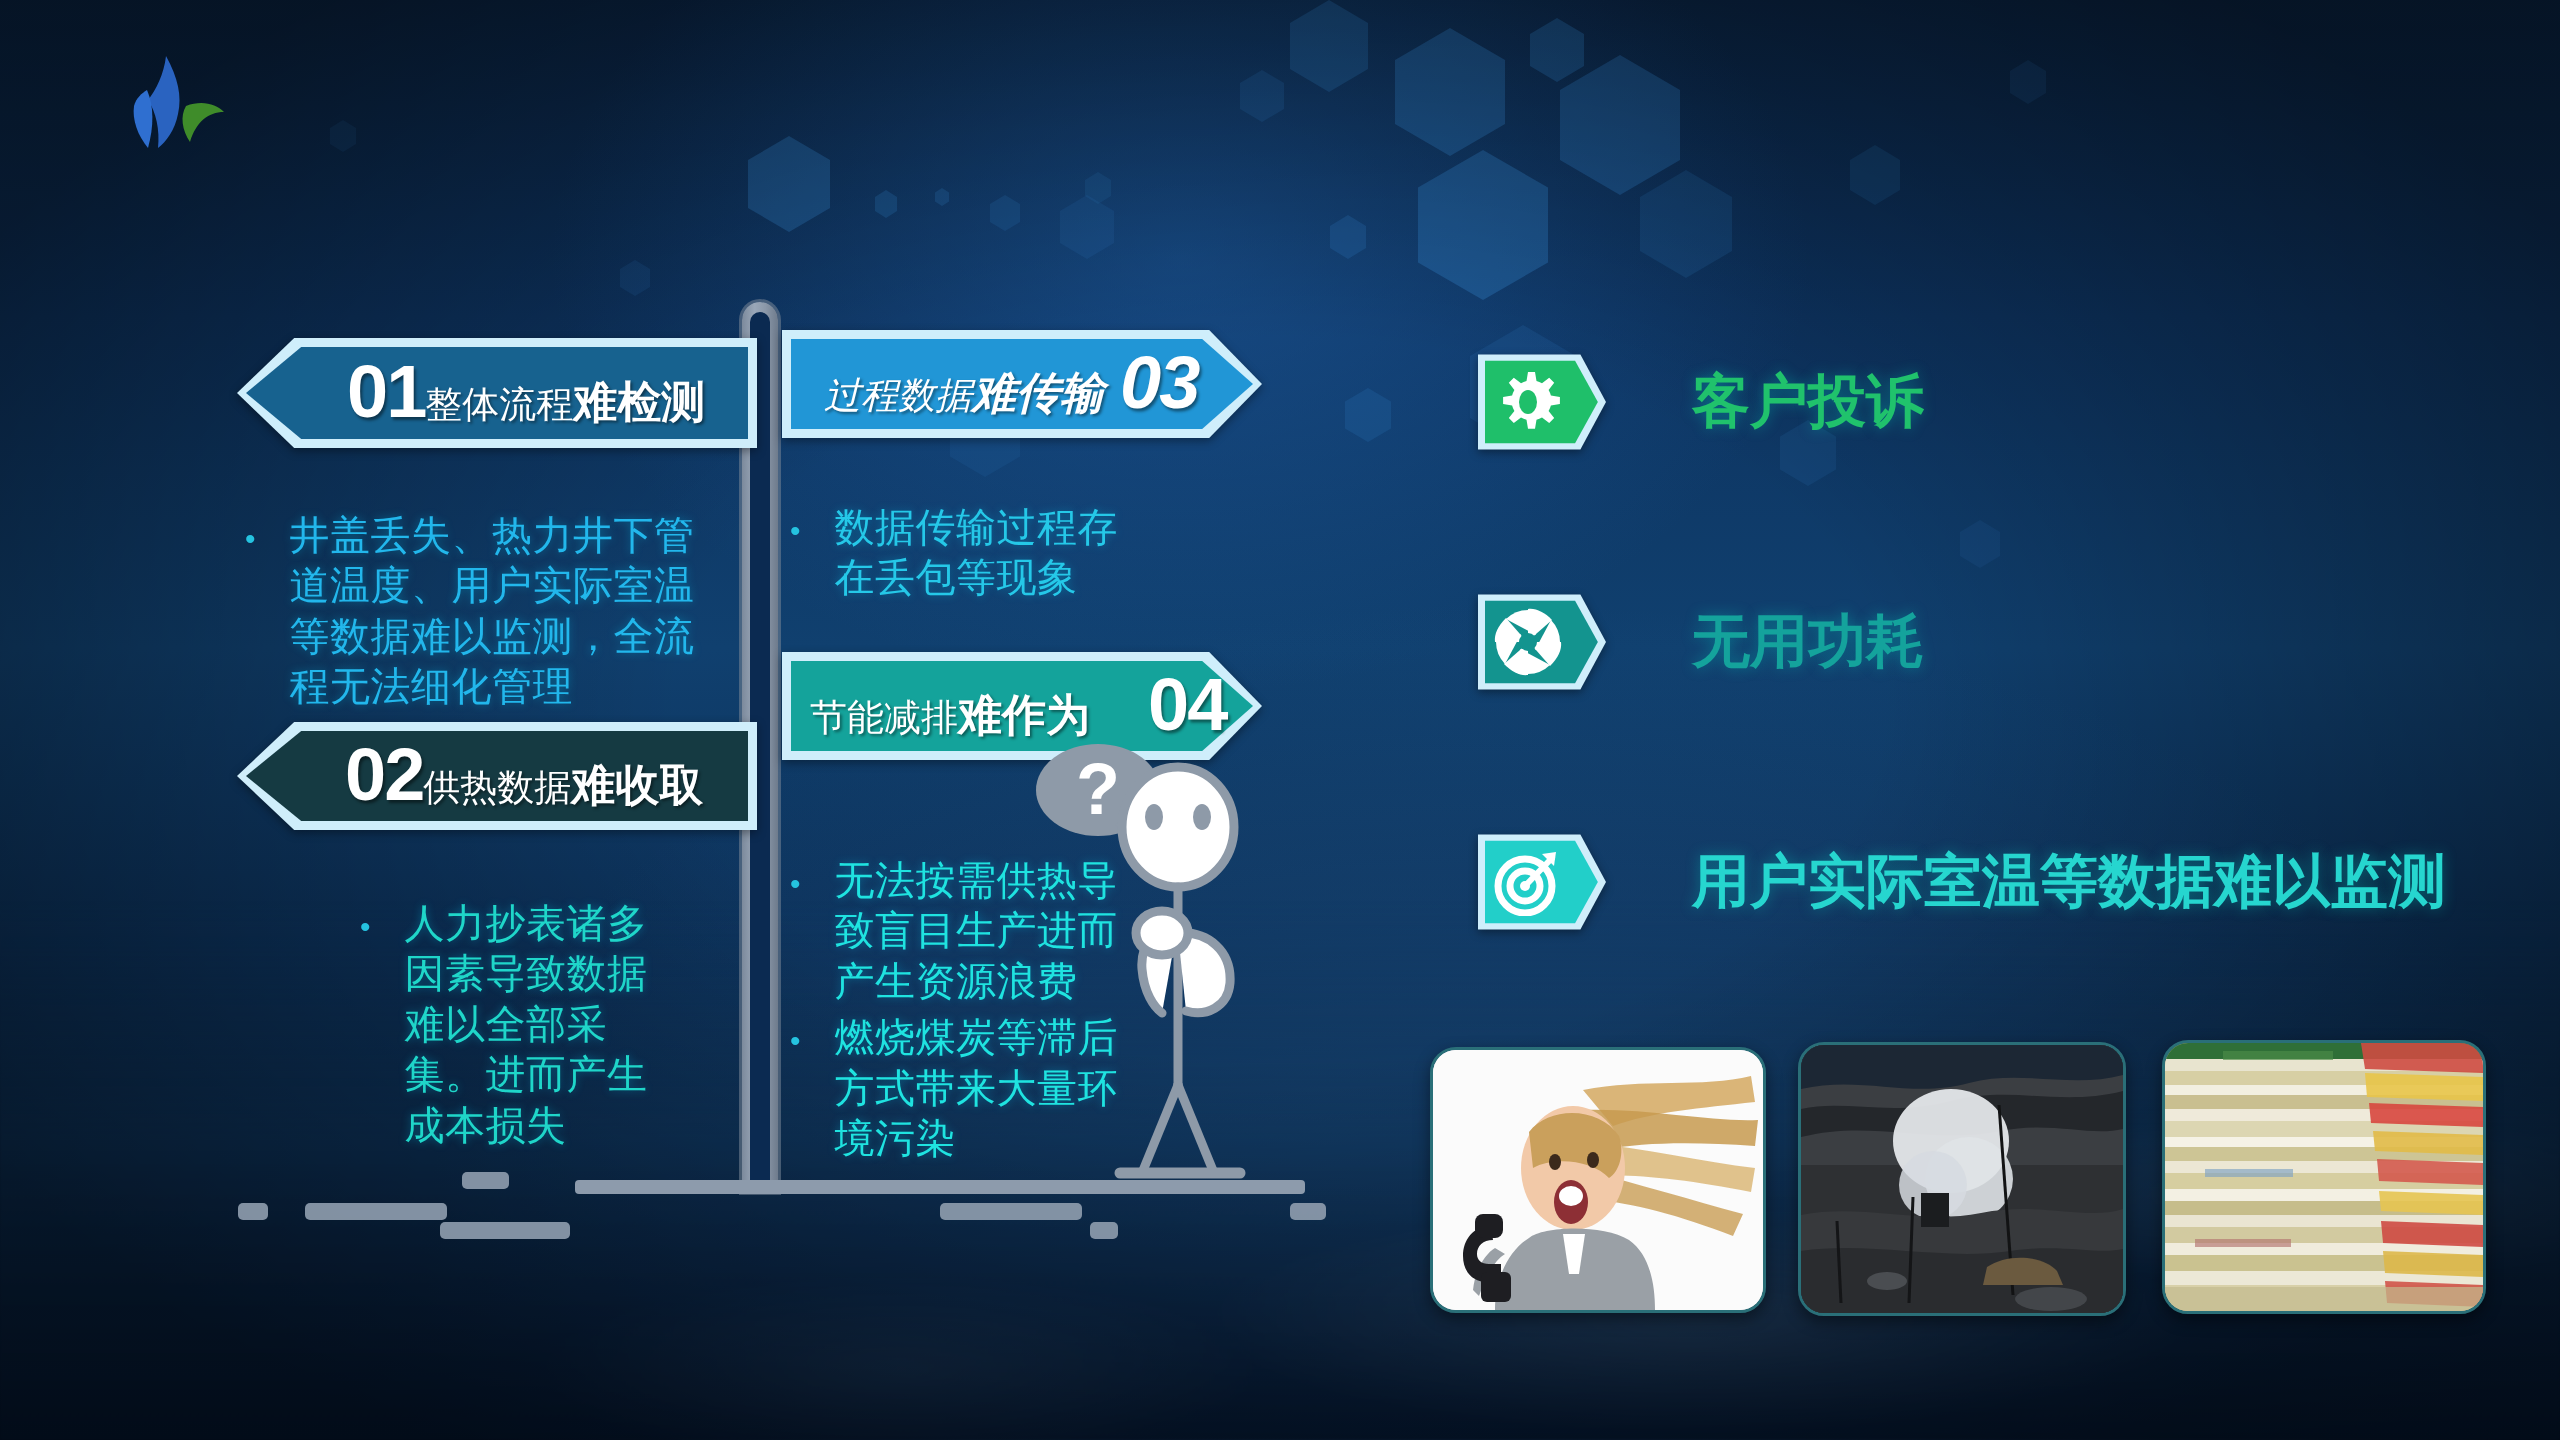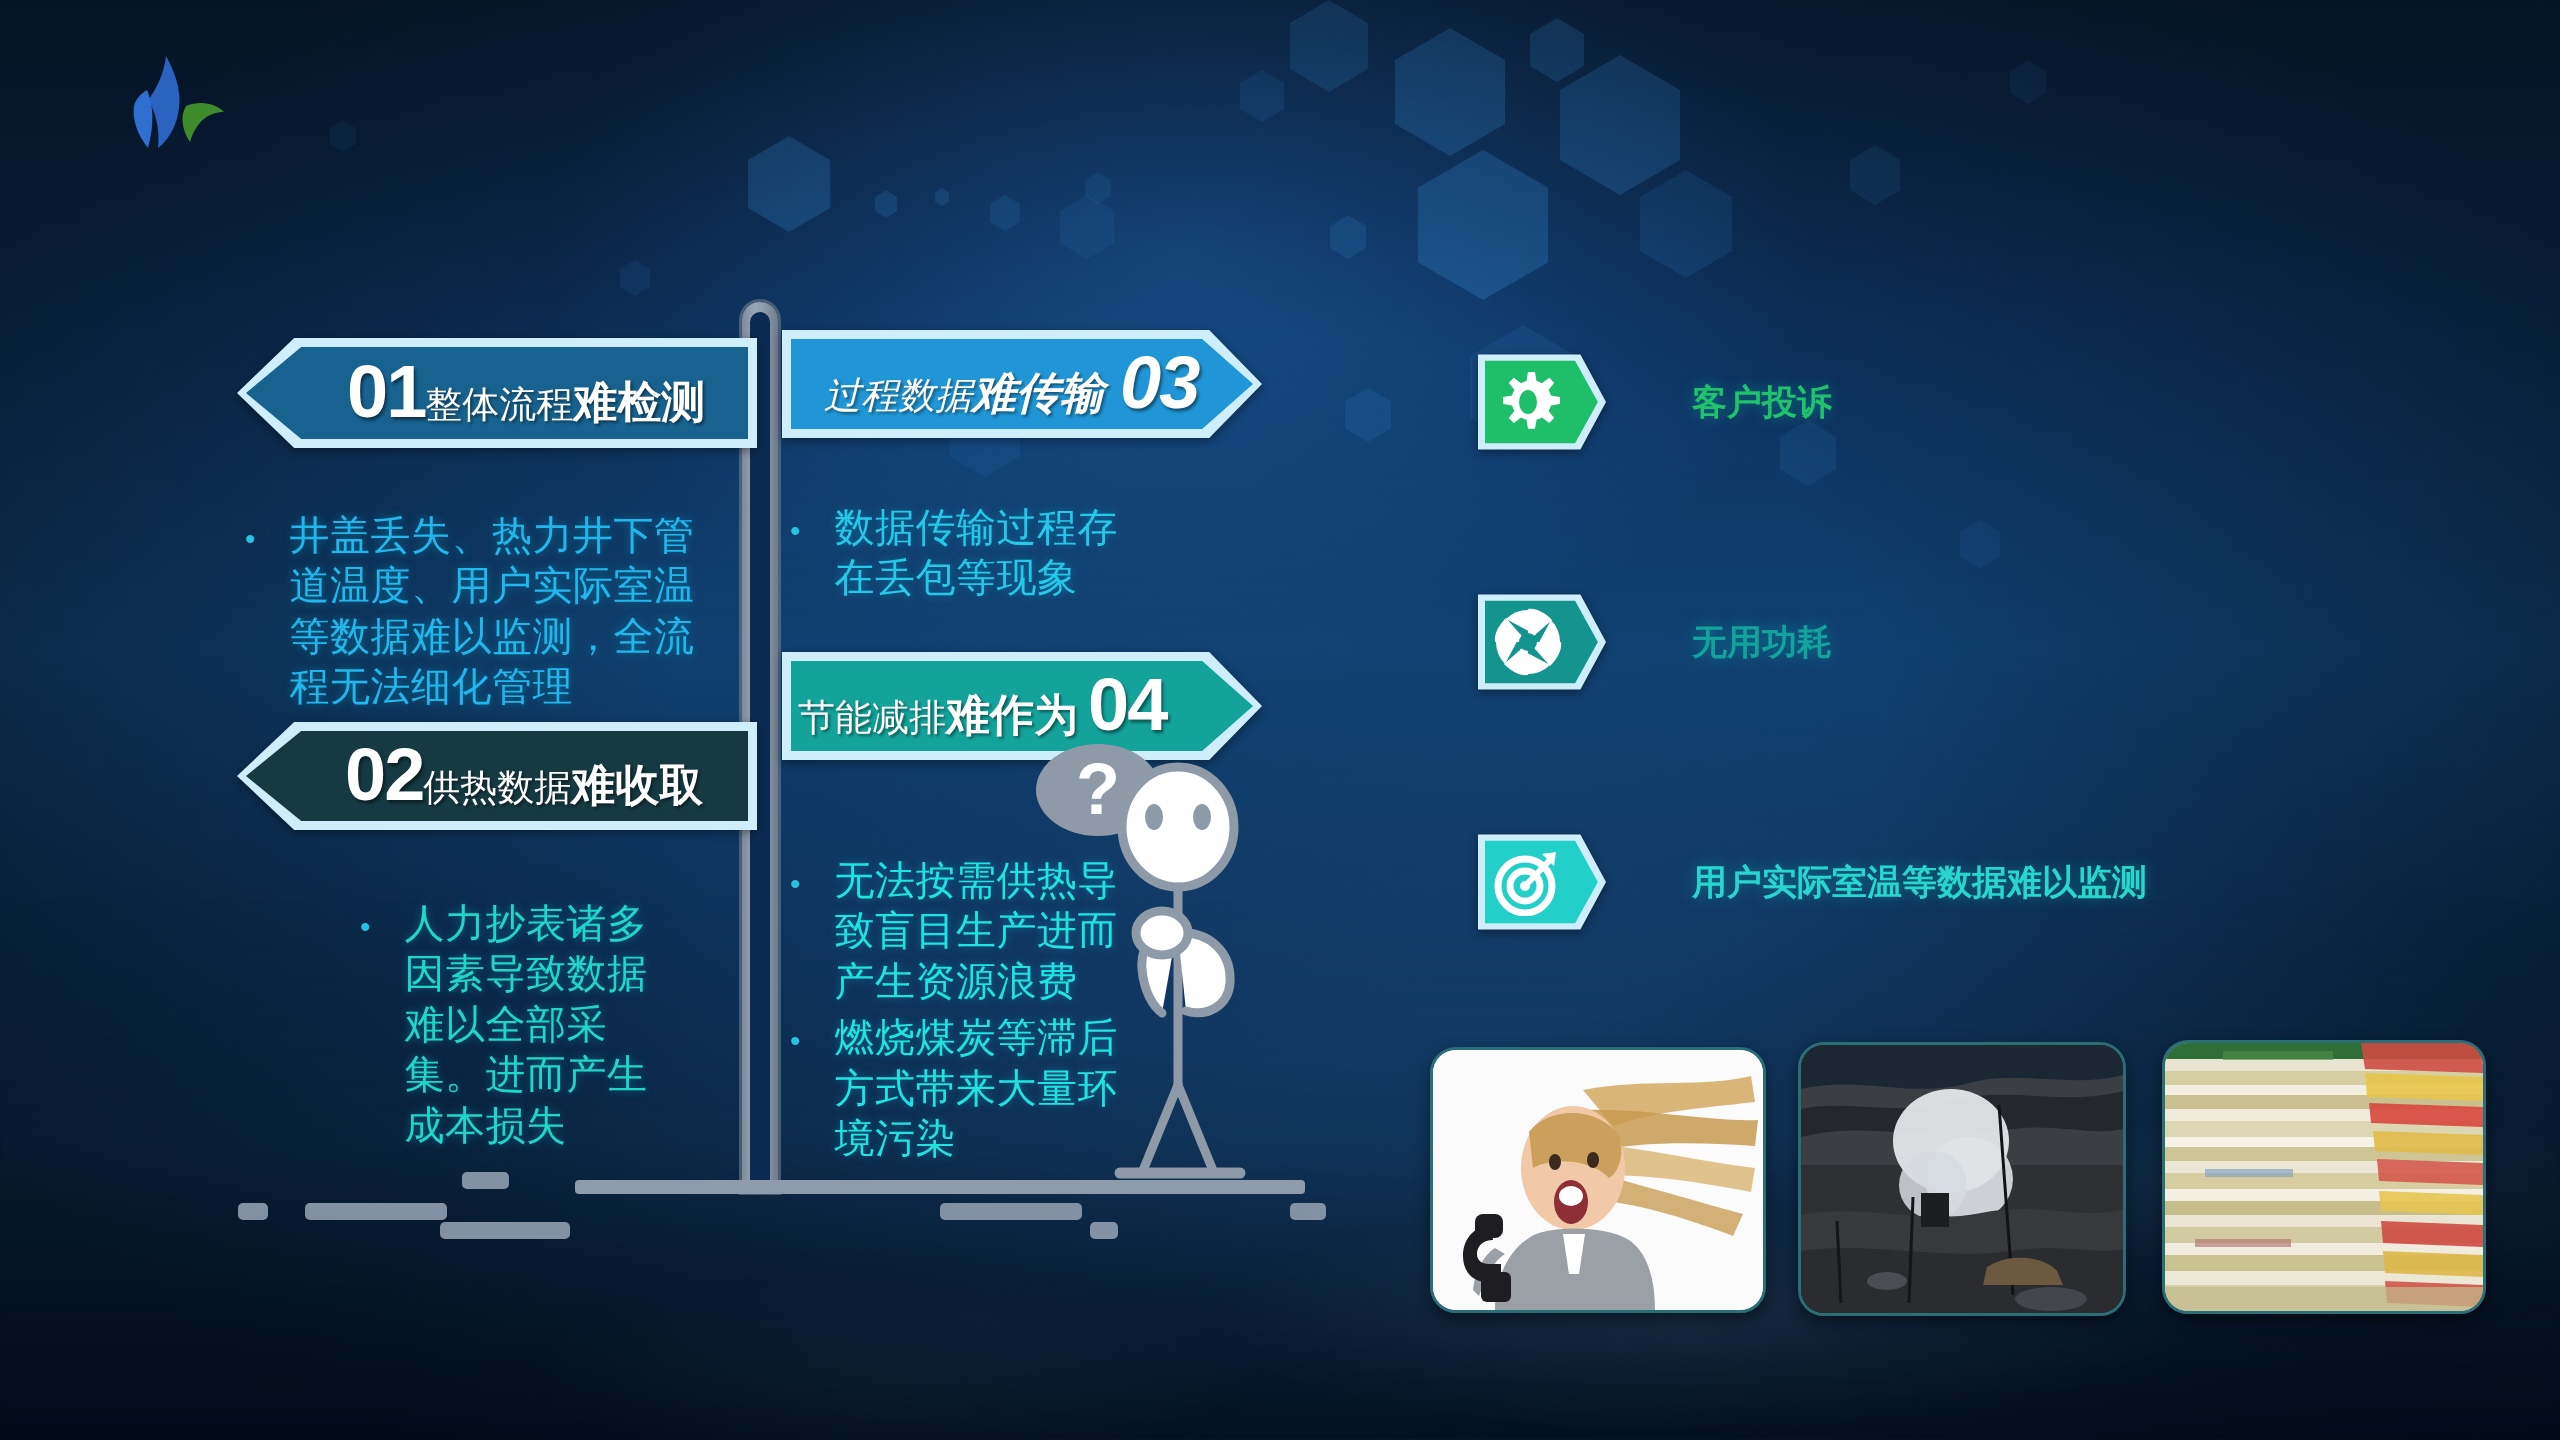--- a/index.html
+++ b/index.html
@@ -105,21 +105,21 @@
   .ricon{
     position:relative;width:128px;height:108px;flex:0 0 auto;
     filter:drop-shadow(0 3px 5px rgba(0,0,0,.4));
   }
   .ricon .ebg{position:absolute;inset:0;background:#cfeefb;
      clip-path:polygon(0 6%,80% 6%,100% 50%,80% 94%,0 94%);border-radius:4px;}
   .ricon .ifg{position:absolute;left:7px;top:7px;right:7px;bottom:7px;
      clip-path:polygon(0 6%,79% 6%,99% 50%,79% 94%,0 94%);}
   .ricon svg{position:absolute;left:16px;top:20px;width:68px;height:68px;}
   .rlabel{
-    font-size:35px;font-weight:700;margin-left:86px;white-space:nowrap;
+    font-size:58px;font-weight:700;margin-left:86px;white-space:nowrap;
     text-shadow:0 0 14px rgba(0,200,190,.40);
   }
 
   
   #thinker{position:absolute;left:1090px;top:755px;width:180px;height:430px;}
   #bubble{position:absolute;left:1035px;top:740px;width:135px;height:112px;}
 
   
   .photo{
     position:absolute;border-radius:26px;overflow:hidden;
@@ -235,21 +235,21 @@
       <span class="dot">•</span>
       <span class="body">数据传输过程存在丢包等现象</span>
     </div>
   </div>
 
   <div class="banner bn-right" style="left:782px;top:652px;width:480px;height:108px;">
     <div class="plate">
       <div class="edge"></div>
       <div class="face" style="background:#14a39b;"></div>
     </div>
-    <div class="txt" style="margin-left:16px;">
+    <div class="txt" style="margin-left:28px;gap:48px;">
       <span class="lbl"><span>节能减排</span><b>难作为</b></span>
       <span class="num" style="margin-left:10px;">04</span>
     </div>
   </div>
 
   <div class="bullets" style="left:790px;top:855px;width:330px;color:#1fe3e0;">
     <div class="bl">
       <span class="dot">•</span>
       <span class="body">无法按需供热导致盲目生产进而产生资源浪费</span>
     </div>

